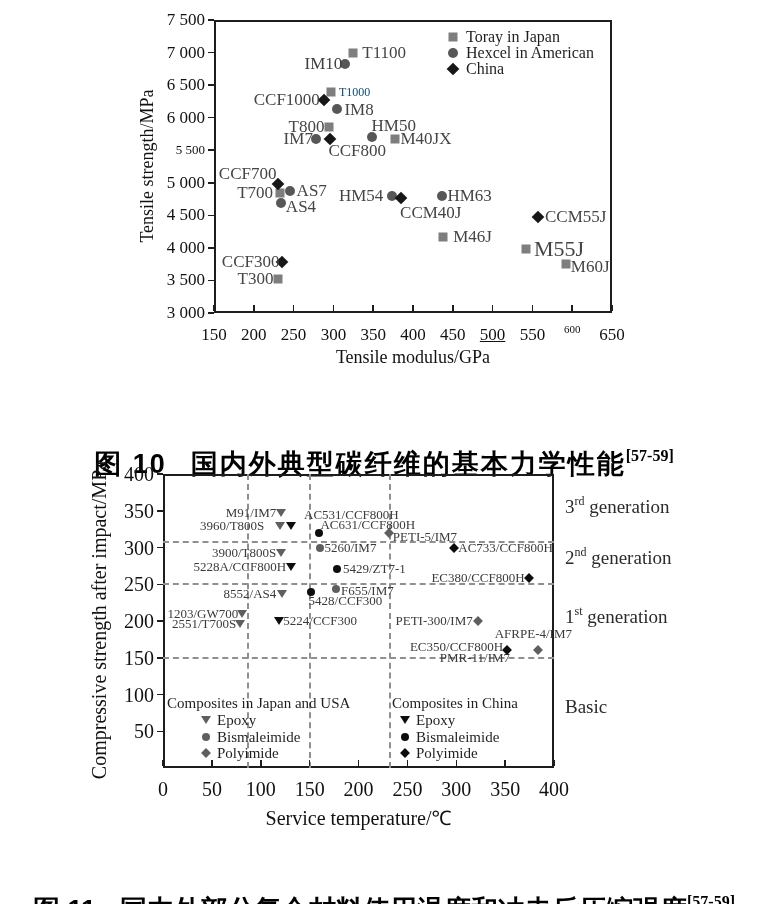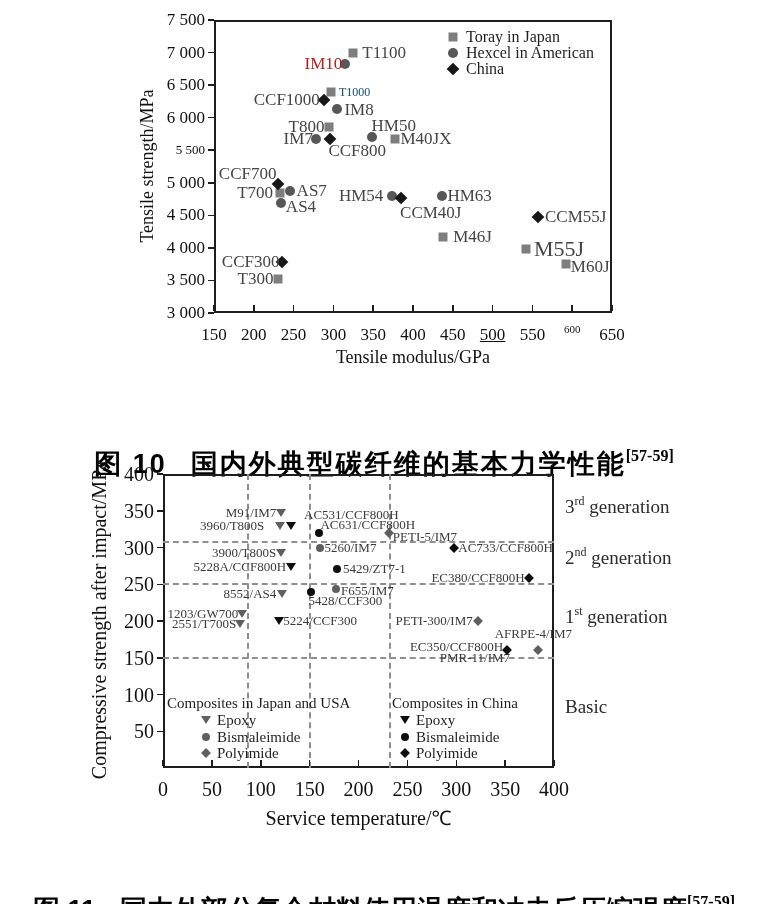--- a/index.html
+++ b/index.html
@@ -85,21 +85,21 @@
       <div class="pt-label" style="font-size: 17px; color: rgb(69, 69, 69); top: 193.196px; right: 494.932px; transform: translateY(-50%);">T700</div>
       <div class="mk" style="left: 278.476px; top: 279.142px; width: 9px; height: 9px; background: rgb(126, 126, 126); transform: translate(-50%, -50%);"></div>
       <div class="pt-label" style="font-size: 17px; color: rgb(69, 69, 69); top: 279.142px; right: 494.524px; transform: translateY(-50%);">T300</div>
       <div class="mk" style="left: 443.248px; top: 237.471px; width: 9px; height: 9px; background: rgb(126, 126, 126); transform: translate(-50%, -50%);"></div>
       <div class="pt-label" style="font-size: 17px; color: rgb(69, 69, 69); top: 237.471px; left: 453.248px; transform: translateY(-50%);">M46J</div>
       <div class="mk" style="left: 526.032px; top: 249.191px; width: 9px; height: 9px; background: rgb(126, 126, 126); transform: translate(-50%, -50%);"></div>
       <div class="pt-label" style="font-size: 22px; color: rgb(69, 69, 69); top: 249.191px; left: 534.032px; transform: translateY(-50%);">M55J</div>
       <div class="mk" style="left: 565.832px; top: 263.516px; width: 9px; height: 9px; background: rgb(126, 126, 126); transform: translate(-50%, -50%);"></div>
       <div class="pt-label" style="font-size: 17px; color: rgb(69, 69, 69); top: 266.516px; left: 570.832px; transform: translateY(-50%);">M60J</div>
       <div class="mk" style="left: 345.34px; top: 64.2756px; width: 10px; height: 10px; background: rgb(87, 87, 87); transform: translate(-50%, -50%); border-radius: 50%;"></div>
-      <div class="pt-label" style="font-size: 17px; color: #b91c1c; top: 64.2756px; right: 425.66px; transform: translateY(-50%);">IM10</div>
+      <div class="pt-label" style="font-size: 17px; color: #404040; top: 64.2756px; right: 425.66px; transform: translateY(-50%);">IM10</div>
       <div class="mk" style="left: 337.38px; top: 109.202px; width: 10px; height: 10px; background: rgb(87, 87, 87); transform: translate(-50%, -50%); border-radius: 50%;"></div>
       <div class="pt-label" style="font-size: 17px; color: rgb(69, 69, 69); top: 110.202px; left: 344.38px; transform: translateY(-50%);">IM8</div>
       <div class="mk" style="left: 315.888px; top: 138.502px; width: 10px; height: 10px; background: rgb(87, 87, 87); transform: translate(-50%, -50%); border-radius: 50%;"></div>
       <div class="pt-label" style="font-size: 17px; color: rgb(69, 69, 69); top: 138.502px; right: 455.112px; transform: translateY(-50%);">IM7</div>
       <div class="mk" style="left: 371.608px; top: 137.2px; width: 10px; height: 10px; background: rgb(87, 87, 87); transform: translate(-50%, -50%); border-radius: 50%;"></div>
       <div class="pt-label" style="font-size: 17px; color: rgb(69, 69, 69); top: 126.2px; left: 371.608px; transform: translateY(-50%);">HM50</div>
       <div class="mk" style="left: 289.62px; top: 190.591px; width: 10px; height: 10px; background: rgb(87, 87, 87); transform: translate(-50%, -50%); border-radius: 50%;"></div>
       <div class="pt-label" style="font-size: 17px; color: rgb(69, 69, 69); top: 190.591px; left: 296.62px; transform: translateY(-50%);">AS7</div>
       <div class="mk" style="left: 280.864px; top: 202.962px; width: 10px; height: 10px; background: rgb(87, 87, 87); transform: translate(-50%, -50%); border-radius: 50%;"></div>
       <div class="pt-label" style="font-size: 17px; color: rgb(69, 69, 69); top: 206.962px; left: 285.864px; transform: translateY(-50%);">AS4</div>

